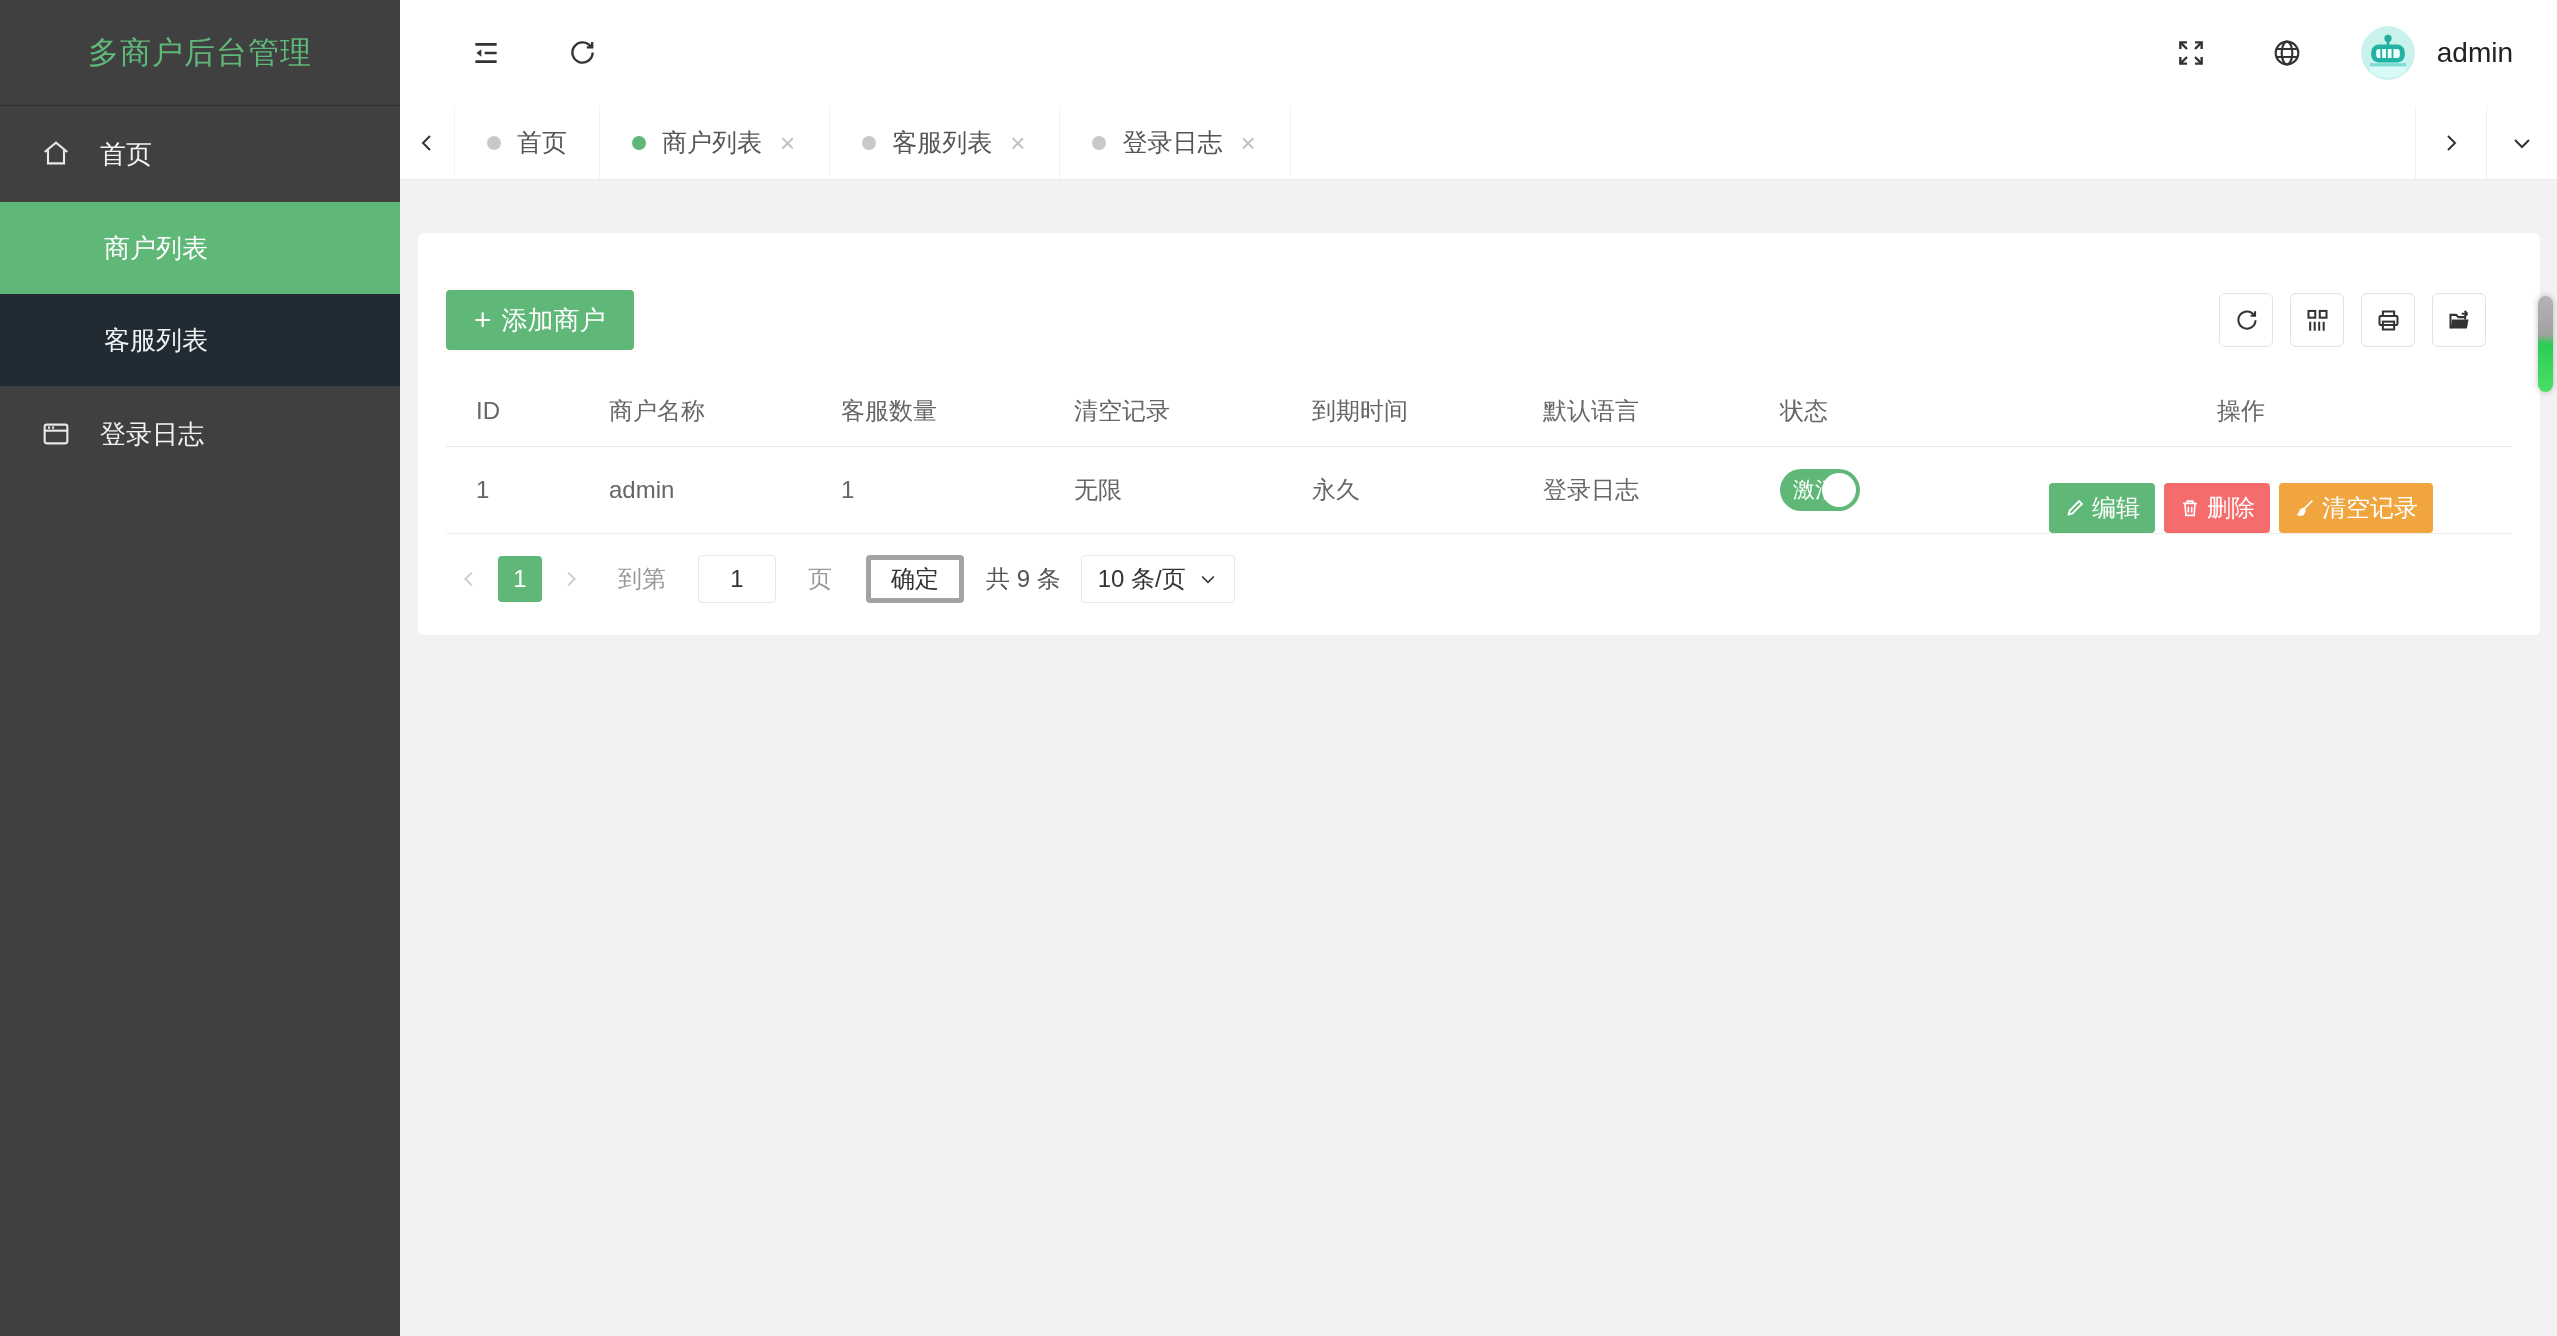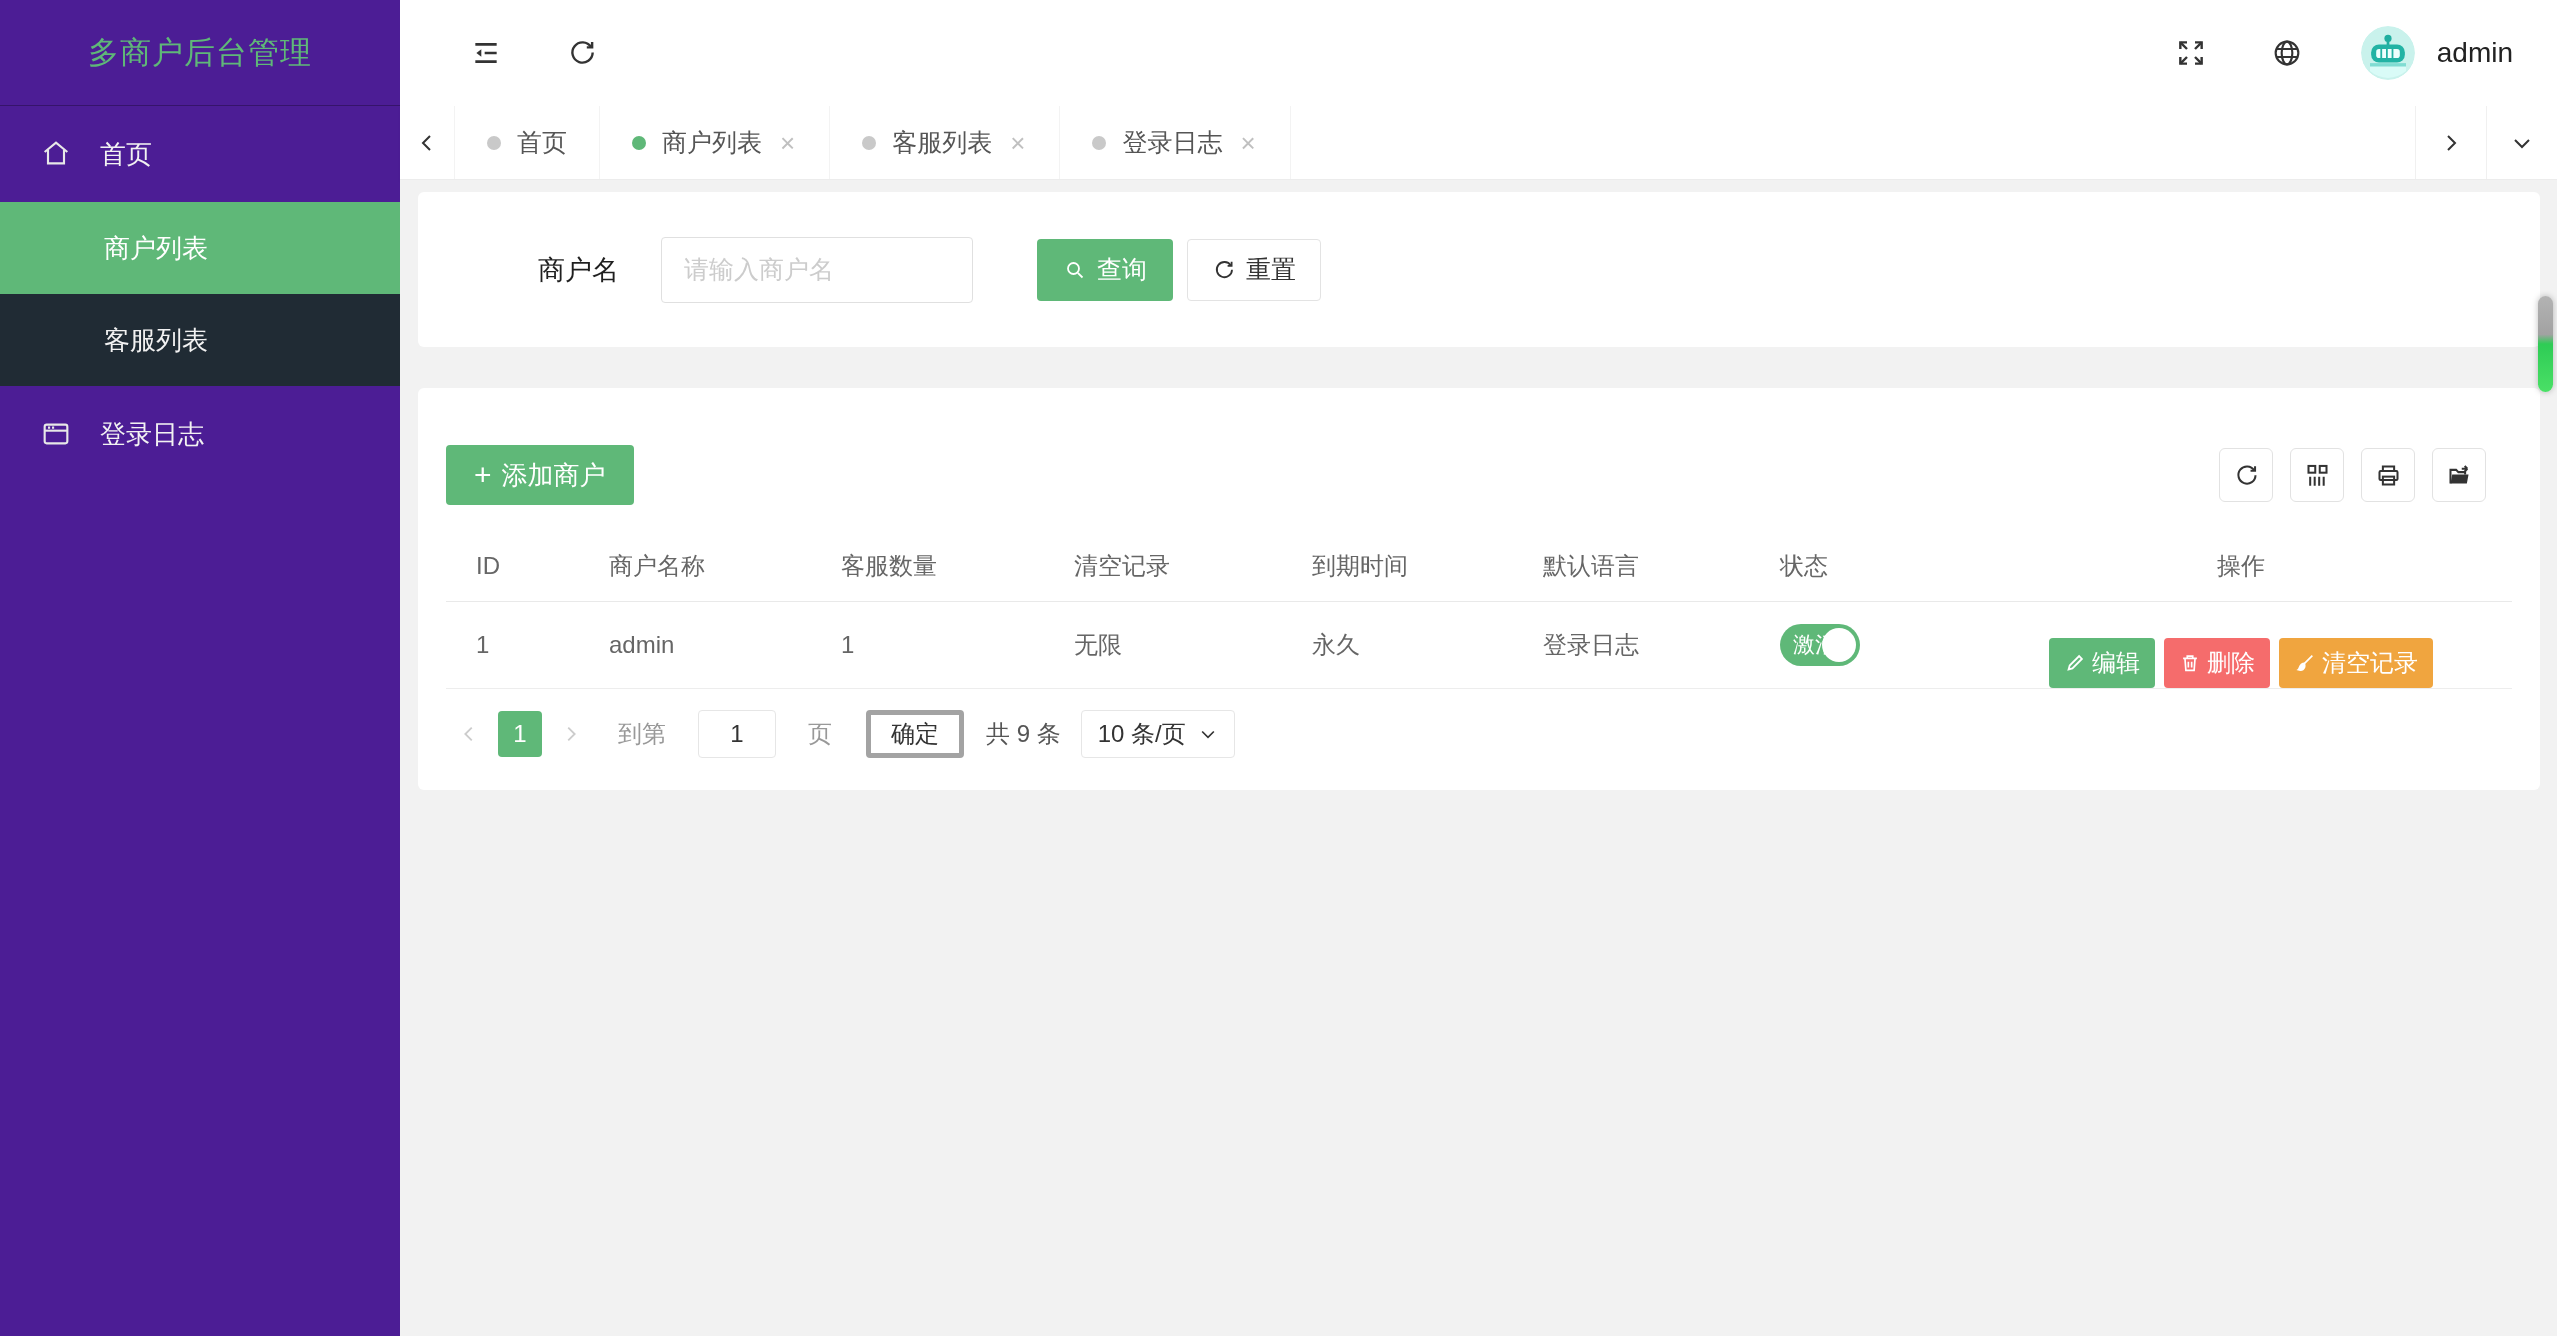--- a/index.html
+++ b/index.html
@@ -1,21 +1,21 @@
 <!DOCTYPE html>
 <html><head>
 <meta charset="utf-8">
 <style>
   * { margin:0; padding:0; box-sizing:border-box; }
   html,body { width:2557px; height:1336px; overflow:hidden; }
   body { font-family:"Liberation Sans","DejaVu Sans",sans-serif; background:#f2f2f2; color:#333; }
   .app { display:flex; width:100%; height:100%; }
 
   
-  .sidebar { width:400px; height:100%; background:#4c1d95; flex:0 0 400px; display:flex; flex-direction:column; }
+  .sidebar { width:400px; height:100%; background:#404040; flex:0 0 400px; display:flex; flex-direction:column; }
   .logo { height:106px; line-height:106px; text-align:center; font-size:31px; color:#5FB878; letter-spacing:1px; border-bottom:1px solid rgba(0,0,0,.28); }
   .menu-item { height:96px; display:flex; align-items:center; padding:0 40px; gap:28px; font-size:26px; color:#f2f2f2; cursor:pointer; }
   .menu-item svg { width:32px; height:32px; stroke:#e8e8e8; }
   .menu-item .chev { margin-left:auto; }
   .menu-item .chev svg { width:24px; height:24px; }
   .submenu { background:#202B34; }
   .submenu-item { height:92px; display:flex; align-items:center; padding-left:104px; font-size:26px; color:#f2f2f2; cursor:pointer; }
   .submenu-item.active { background:#5FB878; color:#fff; }
 
   
@@ -215,38 +215,20 @@
       </button>
       <button class="tab-arrow right-sep">
         <svg viewBox="0 0 24 24" fill="none" stroke-width="2">
             <path d="M5 9l7 7 7-7"></path>
           </svg>
       </button>
     </div>
 
     <div class="content">
 
-      <section class="panel search-panel">
-        <label class="search-label">商户名</label>
-        <input class="search-input" type="text" placeholder="请输入商户名" style="">
-        <button class="btn btn-query">
-          <svg viewBox="0 0 24 24" fill="none" stroke-width="1.8">
-              <circle cx="10.5" cy="10.5" r="5.5"></circle>
-              <path d="M14.8 14.8 19.5 19.5"></path>
-            </svg>
-          <span>查询</span>
-        </button>
-        <button class="btn btn-reset">
-          <svg viewBox="0 0 24 24" fill="none" stroke-width="1.8">
-              <path d="M18.8 7.5a7.6 7.6 0 1 0 1.2 4.2"></path>
-              <path d="M19.6 3.8v4h-4"></path>
-            </svg>
-          <span>重置</span>
-        </button>
-      </section>
 
       <section class="panel table-panel">
         <div class="panel-toolbar">
           <button class="btn btn-add">
             <span class="plus">+</span>
             <span>添加商户</span>
           </button>
           <div class="tool-icons">
             <button class="tool-btn">
               <svg viewBox="0 0 24 24" fill="none" stroke-width="1.8">

